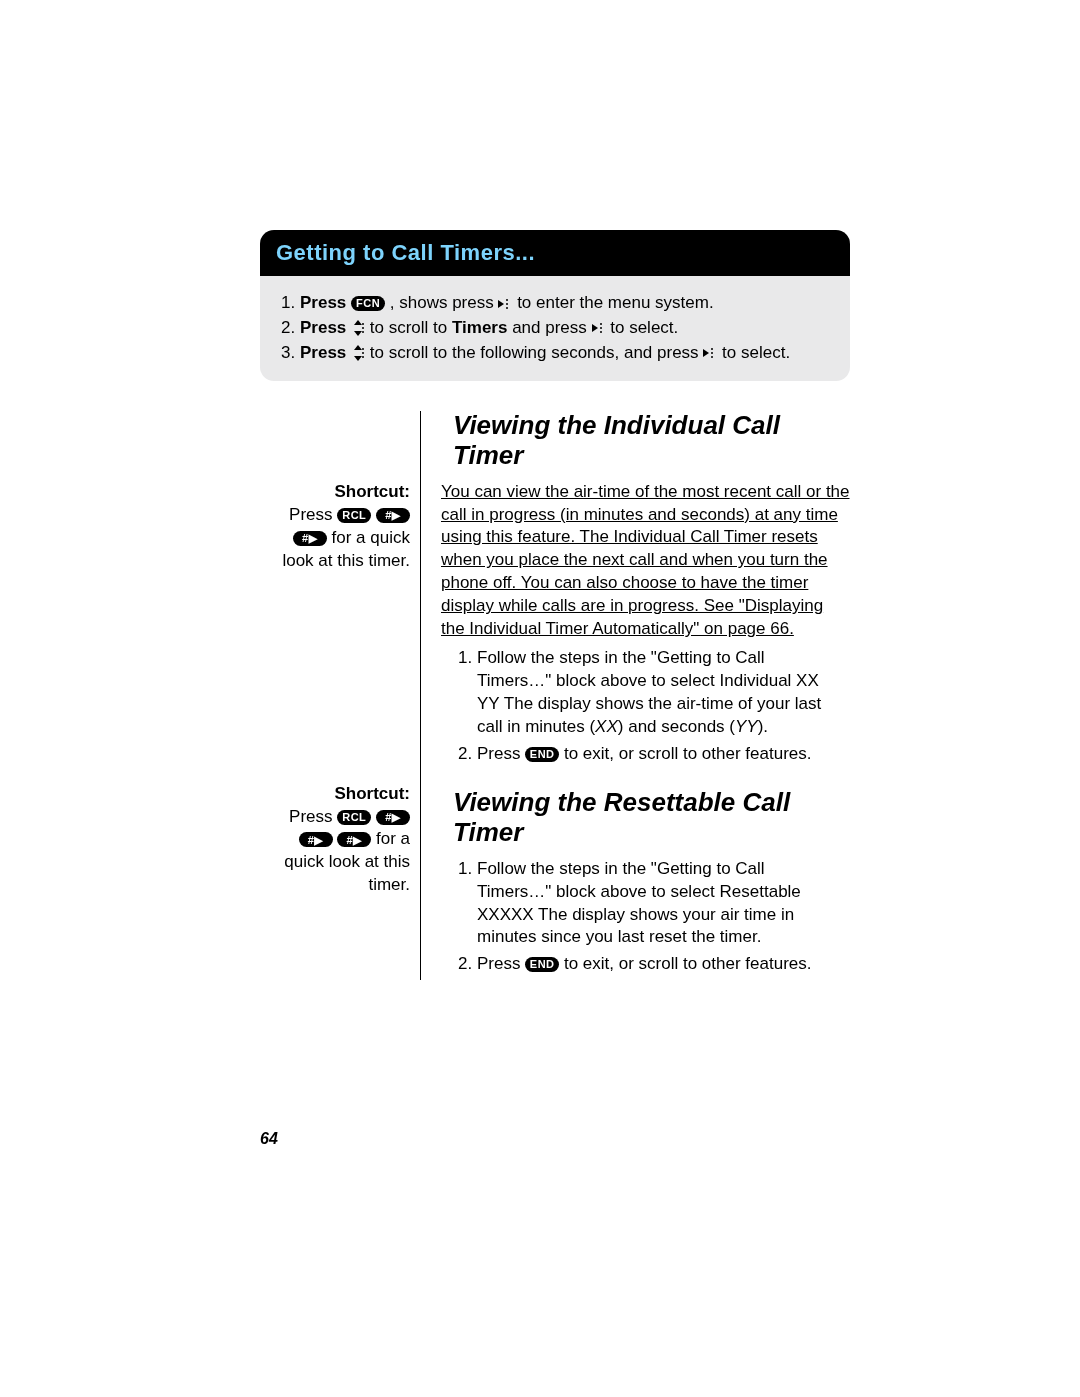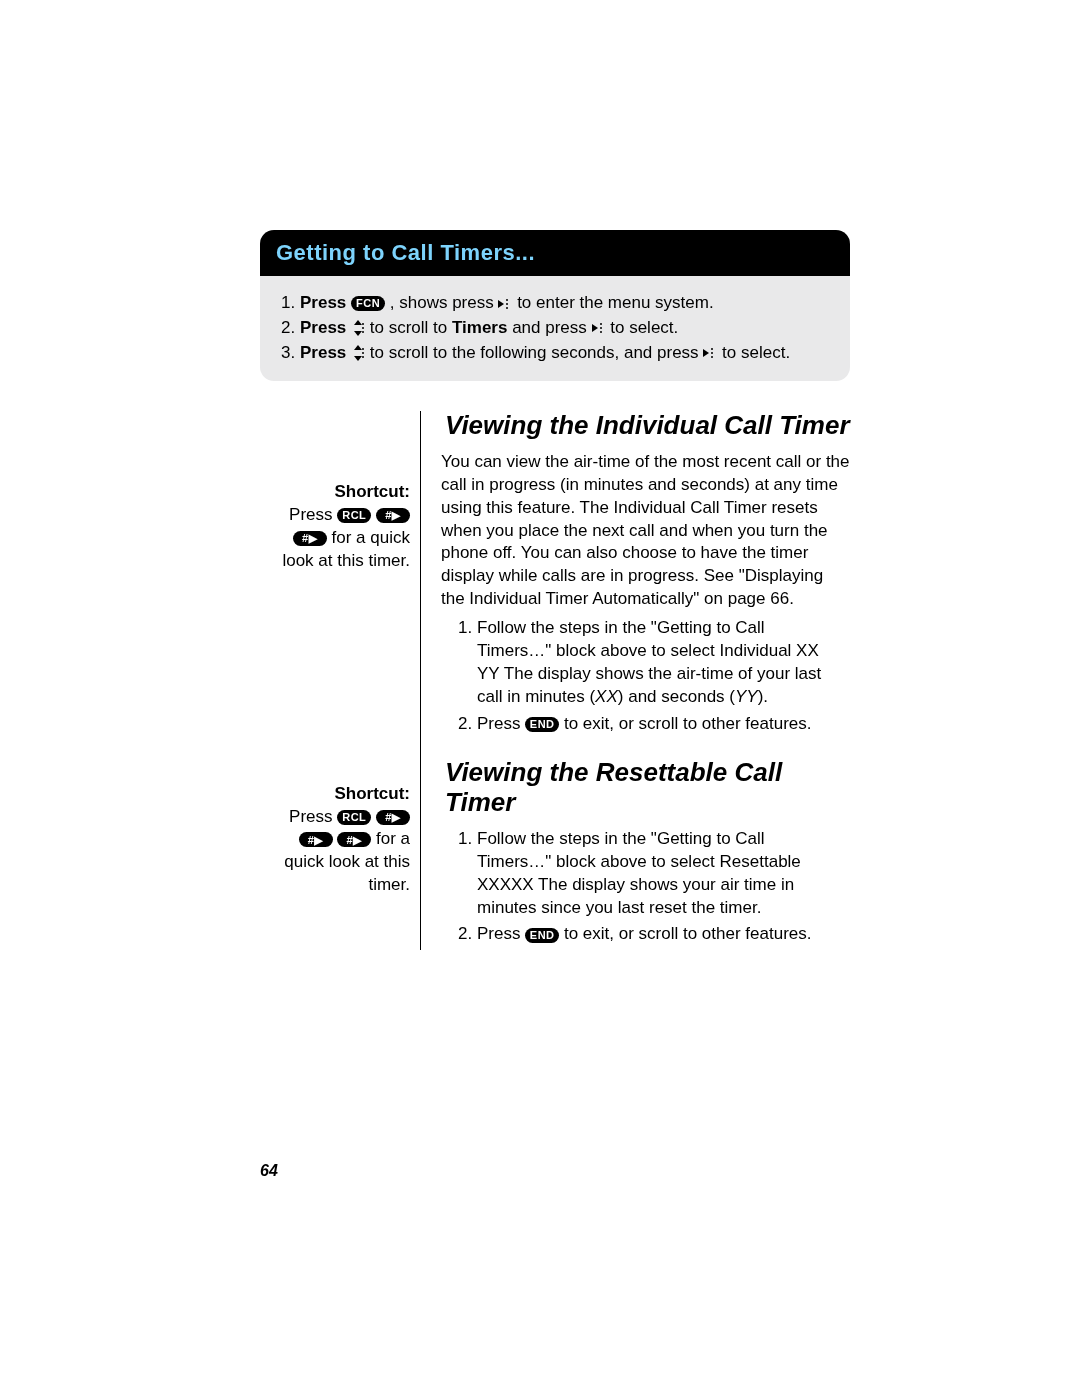--- a/index.html
+++ b/index.html
@@ -59,23 +59,23 @@
     flex: 1;
     padding-left: 20px;
     font-size: 17px;
     line-height: 1.35;
   }
   .h2 {
     font-weight: bold;
     font-style: italic;
     font-size: 26px;
     line-height: 1.15;
-    margin: 0 0 10px 4px;
-  }
-  .maincol p { margin: 0 0 6px 0; }
+    margin: 0 0 10px 12px;
+  }
+  .maincol p { margin: 0 0 6px 0; text-decoration: underline; }
   .maincol ol { margin: 6px 0 0 0; padding-left: 24px; }
   .maincol li { margin: 4px 12px; }
 
   .keycap {
     display: inline-flex;
     align-items: center;
     justify-content: center;
     height: 15px;
     min-width: 28px;
     padding: 0 3px;
@@ -119,21 +119,20 @@
     box-shadow:0 4px 0 #000,0 8px 0 #000;
   }
   .italic { font-style: italic; }
   .pagenum {
     position:absolute;
     left:260px;
     top:1130px;
     font-weight:bold;
     font-style:italic;
     font-size:16px;
-    margin-top:32px;
   }
   .shortcut-block { margin-top: 0; }
   .shortcut-block2 { margin-top: 0; }
 </style>
 </head>
 <body>
 
 <div class="page">
 
   <div class="blackbar">Getting to Call Timers...</div>

